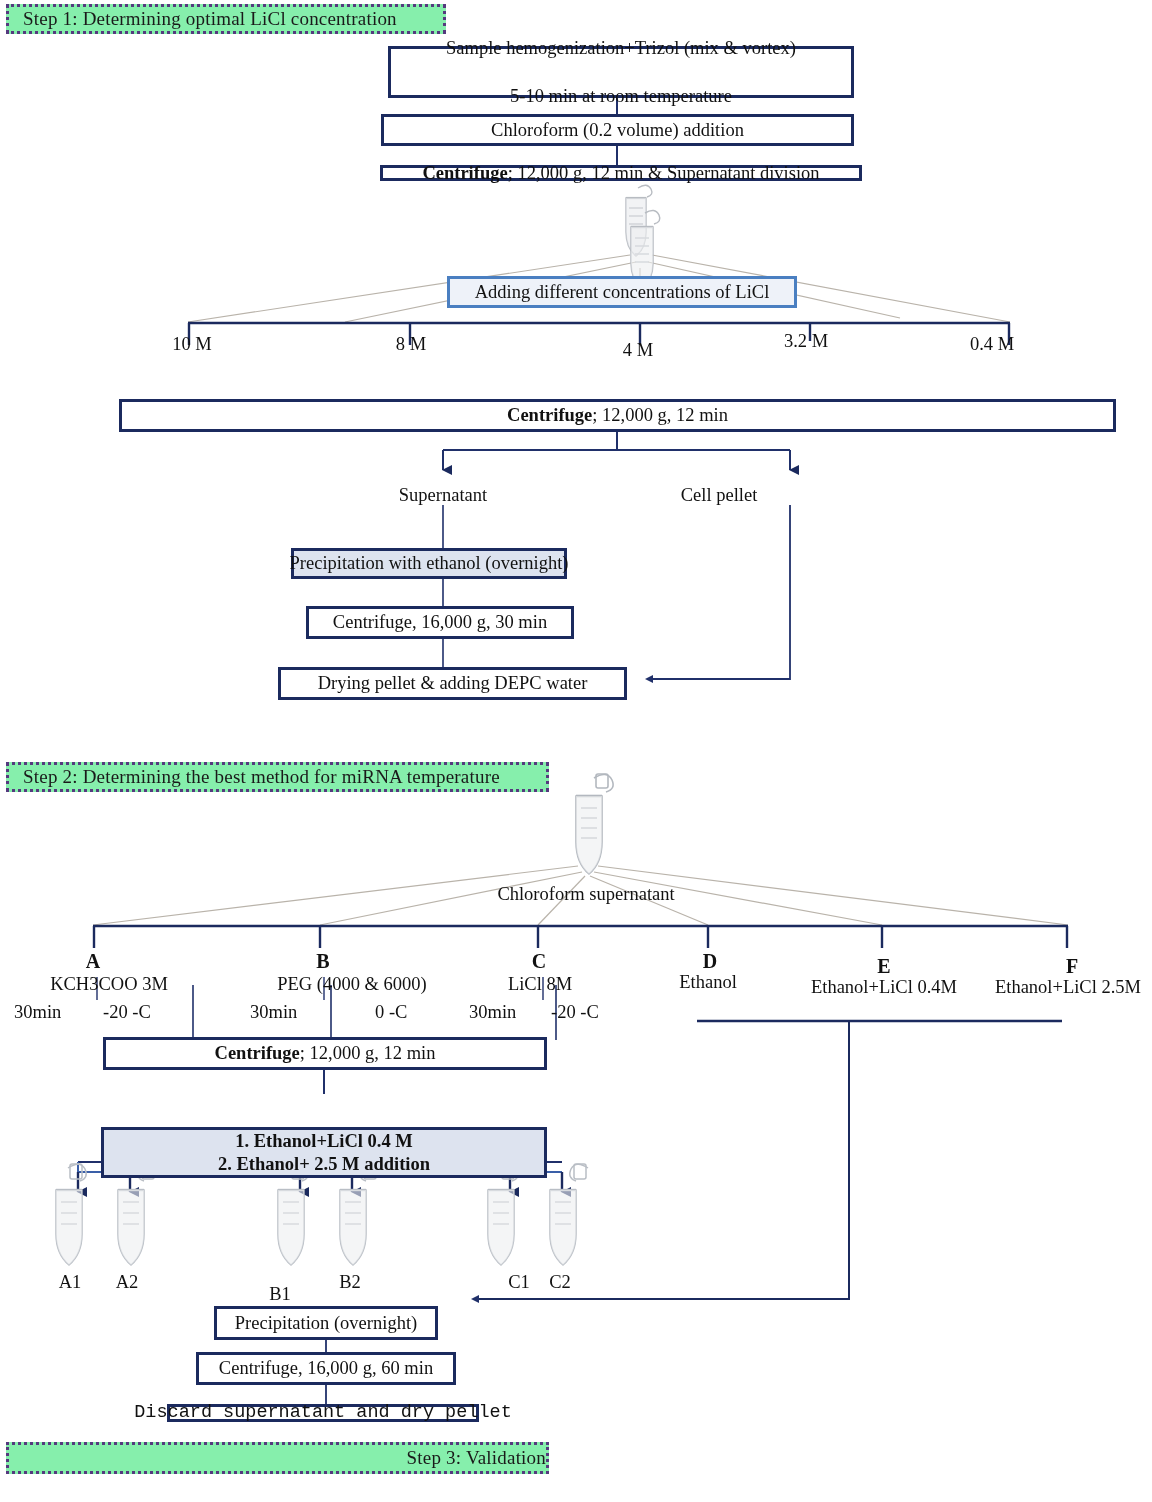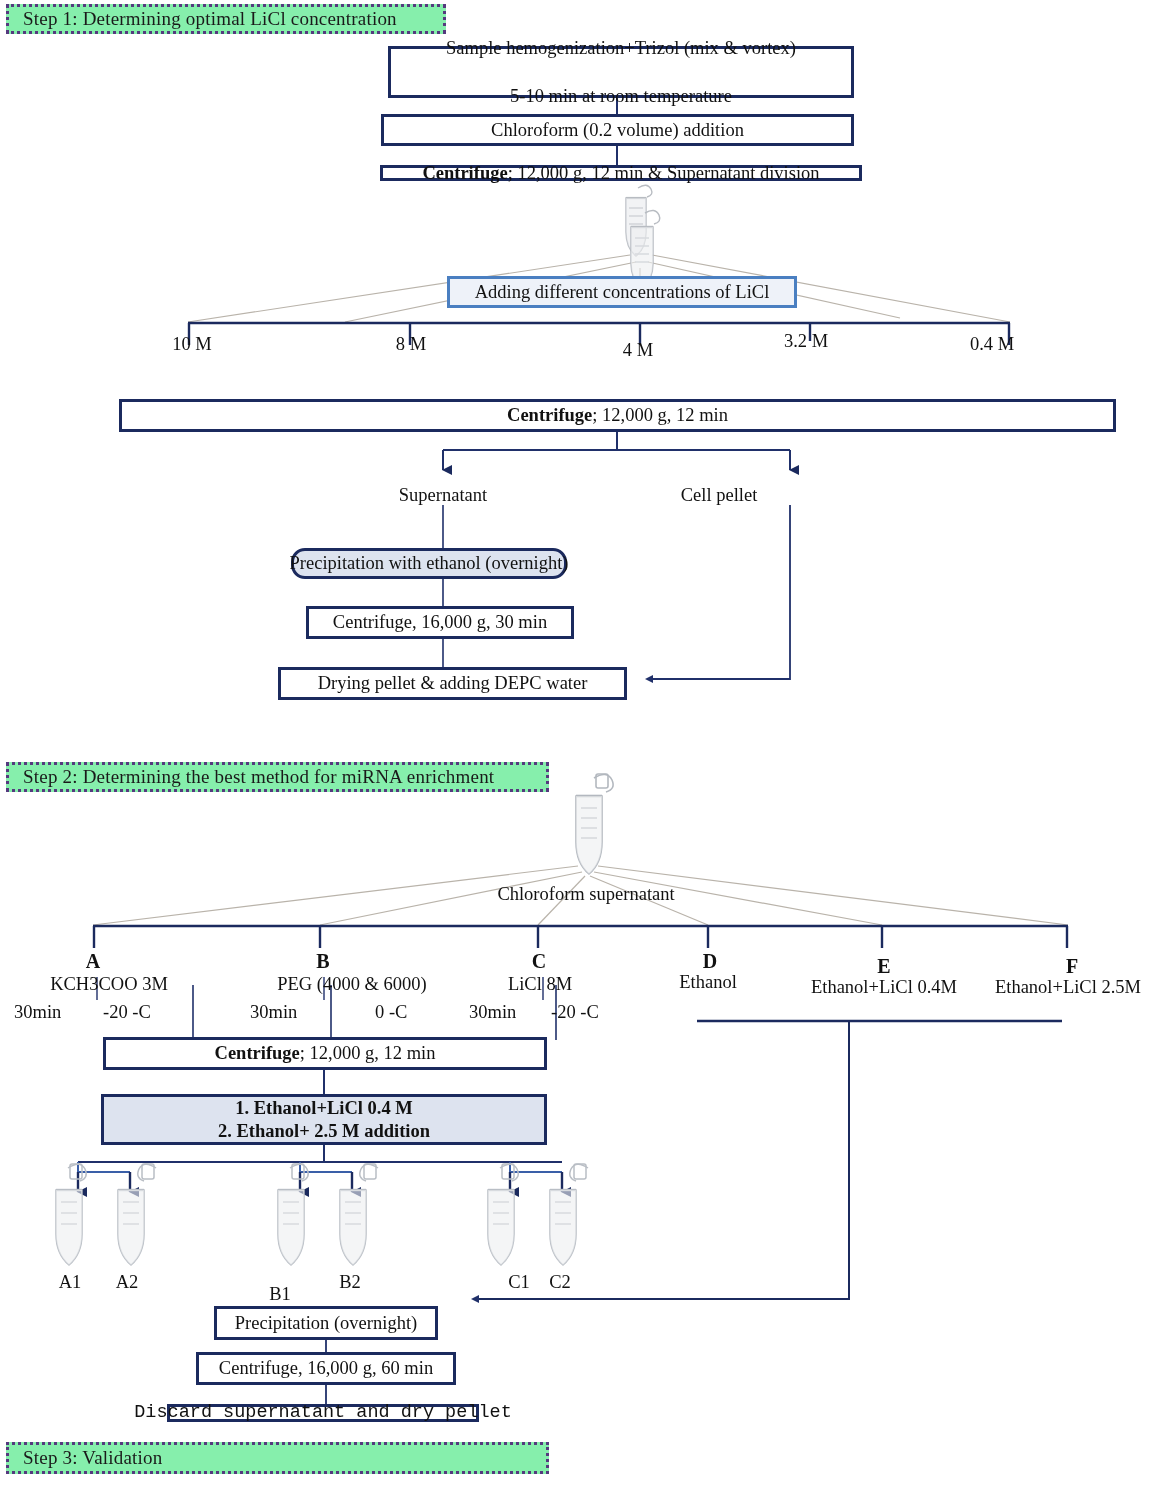--- a/index.html
+++ b/index.html
@@ -18,21 +18,21 @@
 
   
   .pbox{
     position:absolute;box-sizing:border-box;
     border:3px solid #1b2a5e;background:#ffffff;
     display:flex;flex-direction:column;align-items:center;justify-content:center;
     text-align:center;font-size:18.5px;line-height:1.22;color:#111;
   }
   .pbox.fill{background:#dde3ef;}
   .pbox.blue{border:3px solid #4a7fc1;background:#eef2f9;}
-  .pbox.bold{font-weight:bold;}
+  .pbox.bold{font-weight:bold;margin-top:33px;}
   .pbox .ln{display:block;white-space:nowrap;}
   .pbox b{font-weight:bold;}
 
   
   .lbl{position:absolute;font-size:18.5px;color:#111;white-space:nowrap;}
   .lbl.center{transform:translateX(-50%);}
   .lbl.bold{font-weight:bold;}
   .lbl.big{font-size:20px;}
 
   
@@ -255,34 +255,34 @@
   <div class="lbl center" style="left:806px;top:331px;">3.2 M</div>
   <div class="lbl center" style="left:992px;top:334px;">0.4 M</div>
 
   <div class="pbox" style="left:119px;top:399px;width:997px;height:33px;">
     <span class="ln"><b>Centrifuge</b><span>; 12,000 g, 12 min</span></span>
   </div>
 
   <div class="lbl center" style="left:443px;top:485px;">Supernatant</div>
   <div class="lbl center" style="left:719px;top:485px;">Cell pellet</div>
 
-  <div class="pbox fill" style="left:291px;top:548px;width:276px;height:31px;border-radius:14px;">
+  <div class="pbox fill" style="left:291px;top:548px;width:276px;height:31px;">
     <span class="ln">Precipitation with ethanol (overnight)</span>
   </div>
 
   <div class="pbox" style="left:306px;top:606px;width:268px;height:33px;">
     <span class="ln">Centrifuge, 16,000 g, 30 min</span>
   </div>
 
   <div class="pbox" style="left:278px;top:667px;width:349px;height:33px;">
     <span class="ln">Drying pellet &amp; adding DEPC water</span>
   </div>
 
   <div class="step-banner" style="left:6px;top:762px;width:543px;height:30px;">
-    <span>Step 2: Determining the best method for miRNA enrichment</span>
+    <span>Step 2: Determining the best method for miRNA temperature</span>
   </div>
 
   <div class="lbl center" style="left:586px;top:884px;">Chloroform supernatant</div>
 
   <div class="lbl center big bold" style="left:93px;top:950px;">A</div>
   <div class="lbl center" style="left:109px;top:974px;">KCH3COO 3M</div>
   <div class="lbl" style="left:14px;top:1002px;">30min</div>
   <div class="lbl" style="left:103px;top:1002px;">-20 -C</div>
 
   <div class="lbl center big bold" style="left:323px;top:950px;">B</div>
@@ -325,17 +325,17 @@
   </div>
 
   <div class="pbox" style="left:196px;top:1352px;width:260px;height:33px;">
     <span class="ln">Centrifuge, 16,000 g, 60 min</span>
   </div>
 
   <div class="pbox" style="left:167px;top:1404px;width:312px;height:18px;font-family:Liberation Mono, monospace;">
     <span class="ln">Discard supernatant and dry pellet</span>
   </div>
 
-  <div class="step-banner" style="left:6px;top:1442px;width:543px;height:32px;">
+  <div class="step-banner" style="left:6px;top:1442px;width:543px;height:32px;justify-content:flex-end;">
     <span>Step 3: Validation</span>
   </div>
 
 </div>
 
 </body></html>

